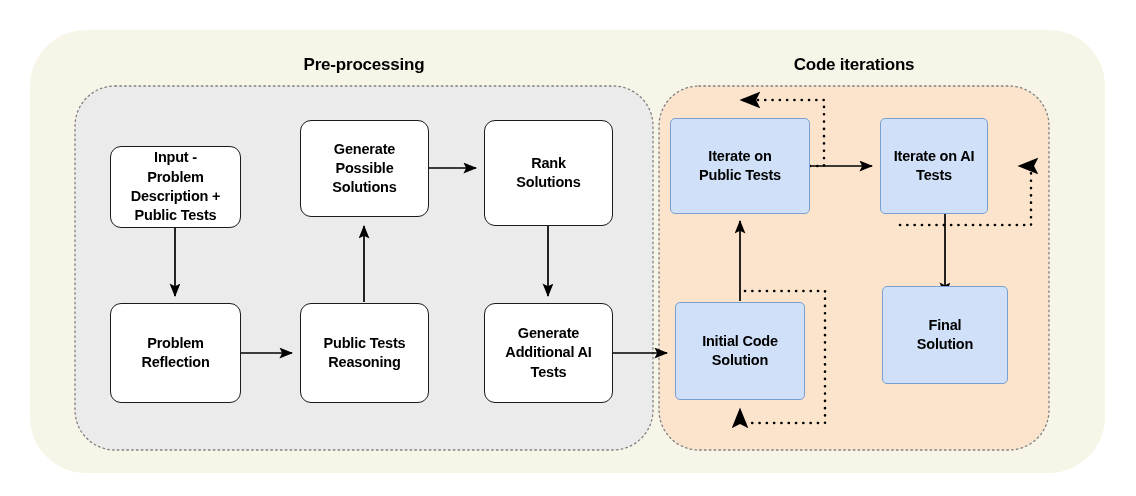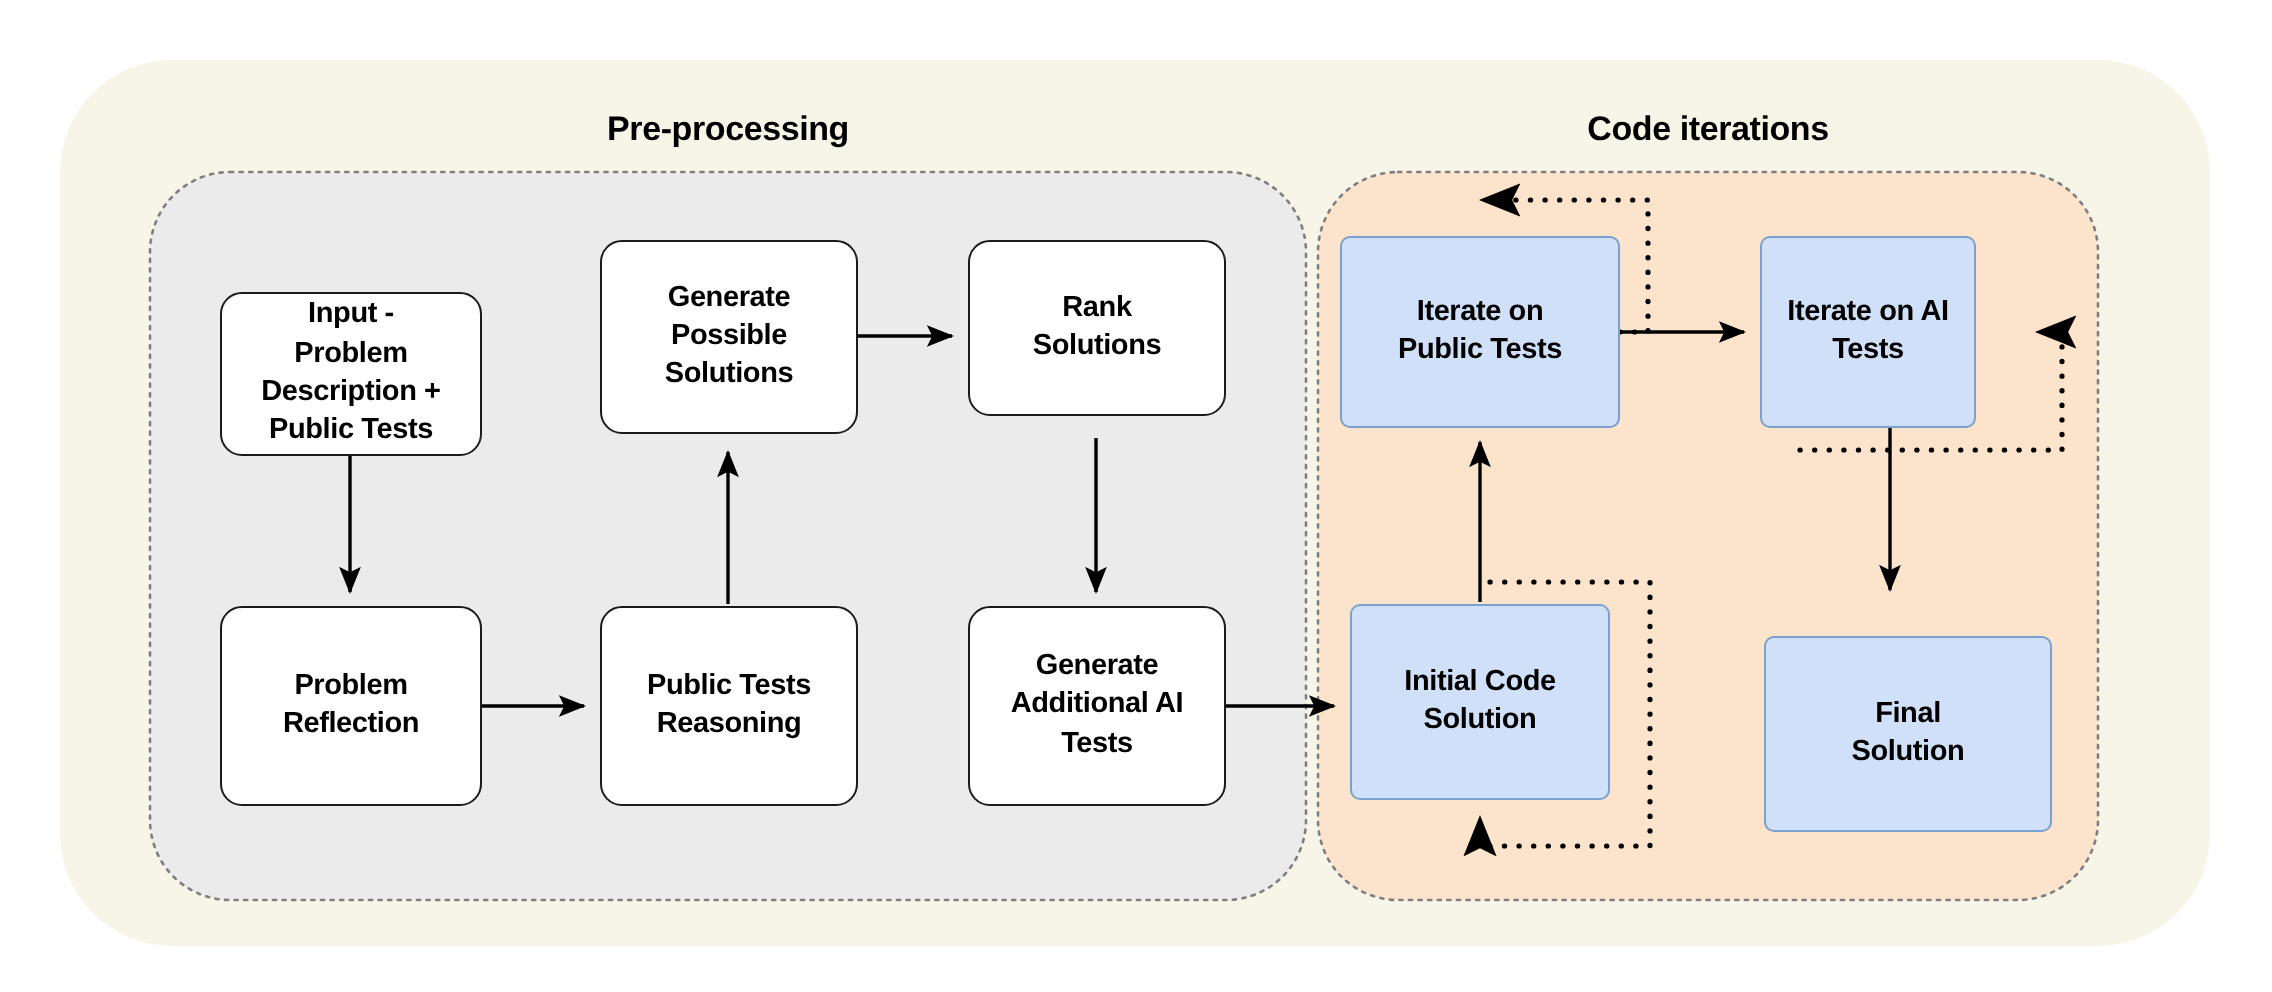--- a/index.html
+++ b/index.html
@@ -122,21 +122,21 @@
 Description +
 Public Tests</span>
   </div>
 
   <div class="node white" style="left:300px; top:120px; width:129px; height:97px;">
     <span class="node-label">Generate
 Possible
 Solutions</span>
   </div>
 
-  <div class="node white" style="left:484px; top:120px; width:129px; height:88px;">
+  <div class="node white" style="left:484px; top:120px; width:129px; height:106px;">
     <span class="node-label">Rank
 Solutions</span>
   </div>
 
   <div class="node white" style="left:110px; top:303px; width:131px; height:100px;">
     <span class="node-label">Problem
 Reflection</span>
   </div>
 
   <div class="node white" style="left:300px; top:303px; width:129px; height:100px;">
@@ -158,18 +158,18 @@
   <div class="node blue" style="left:880px; top:118px; width:108px; height:96px;">
     <span class="node-label">Iterate on AI
 Tests</span>
   </div>
 
   <div class="node blue" style="left:675px; top:302px; width:130px; height:98px;">
     <span class="node-label">Initial Code
 Solution</span>
   </div>
 
-  <div class="node blue" style="left:882px; top:318px; width:144px; height:98px;align-items:center;">
+  <div class="node blue" style="left:882px; top:286px; width:126px; height:98px;align-items:center;">
     <span class="node-label">Final
 Solution</span>
   </div>
 
 </div>
 
 </body></html>

